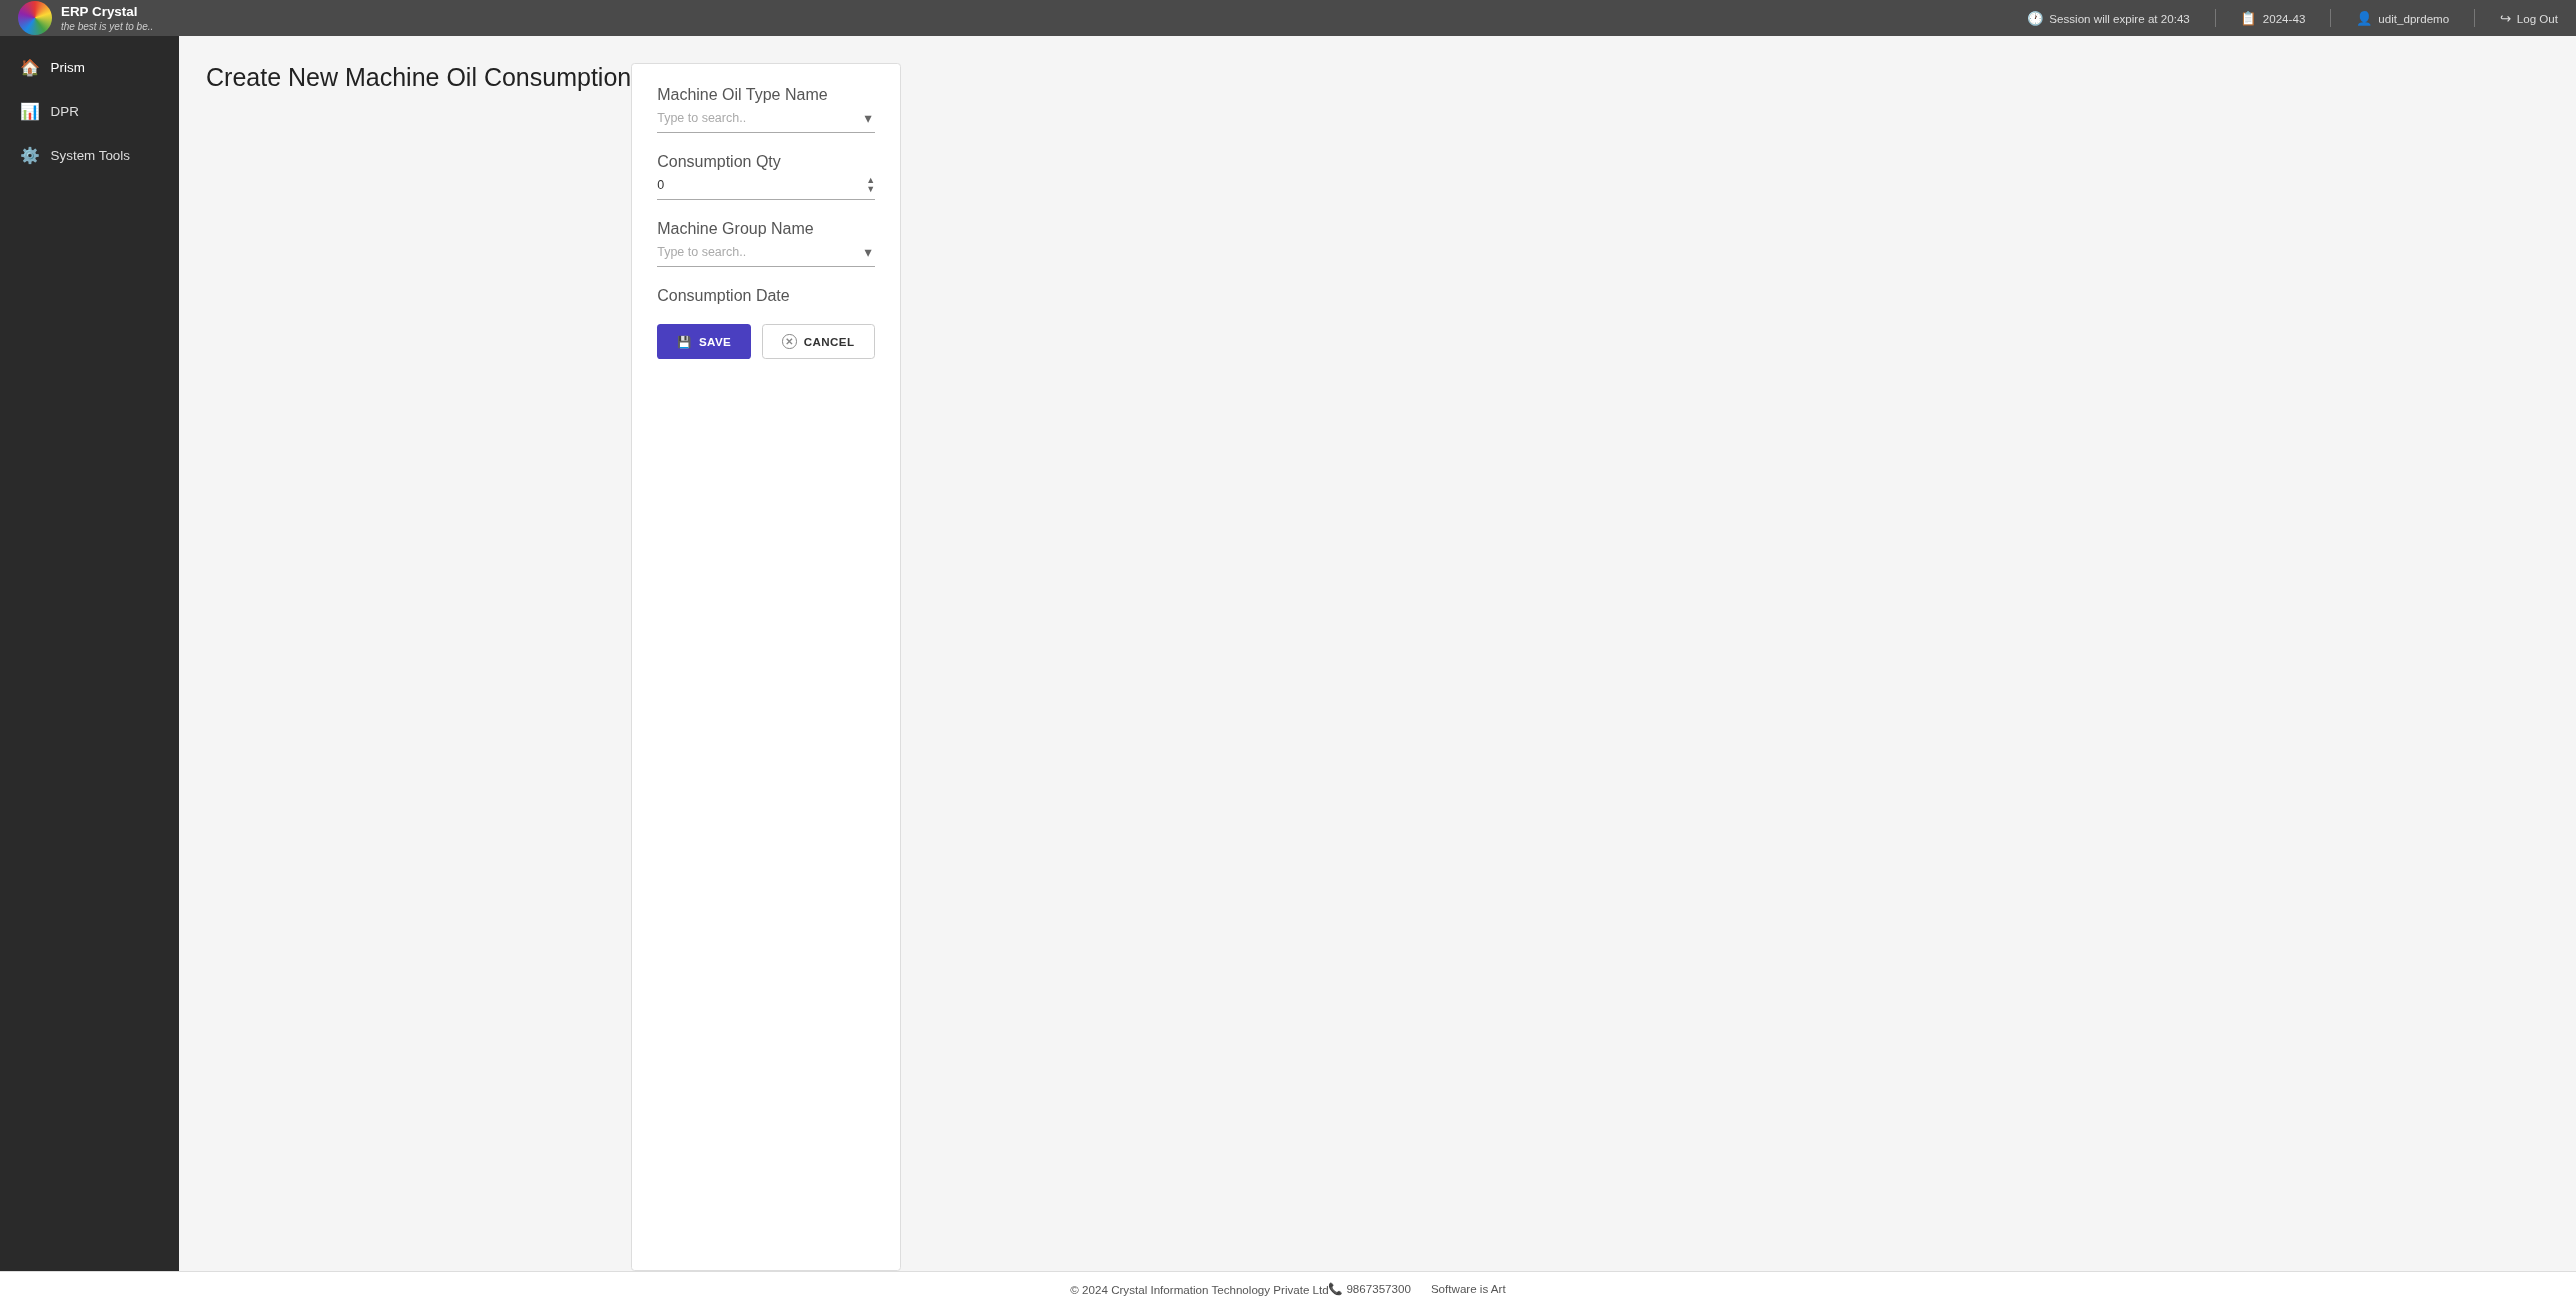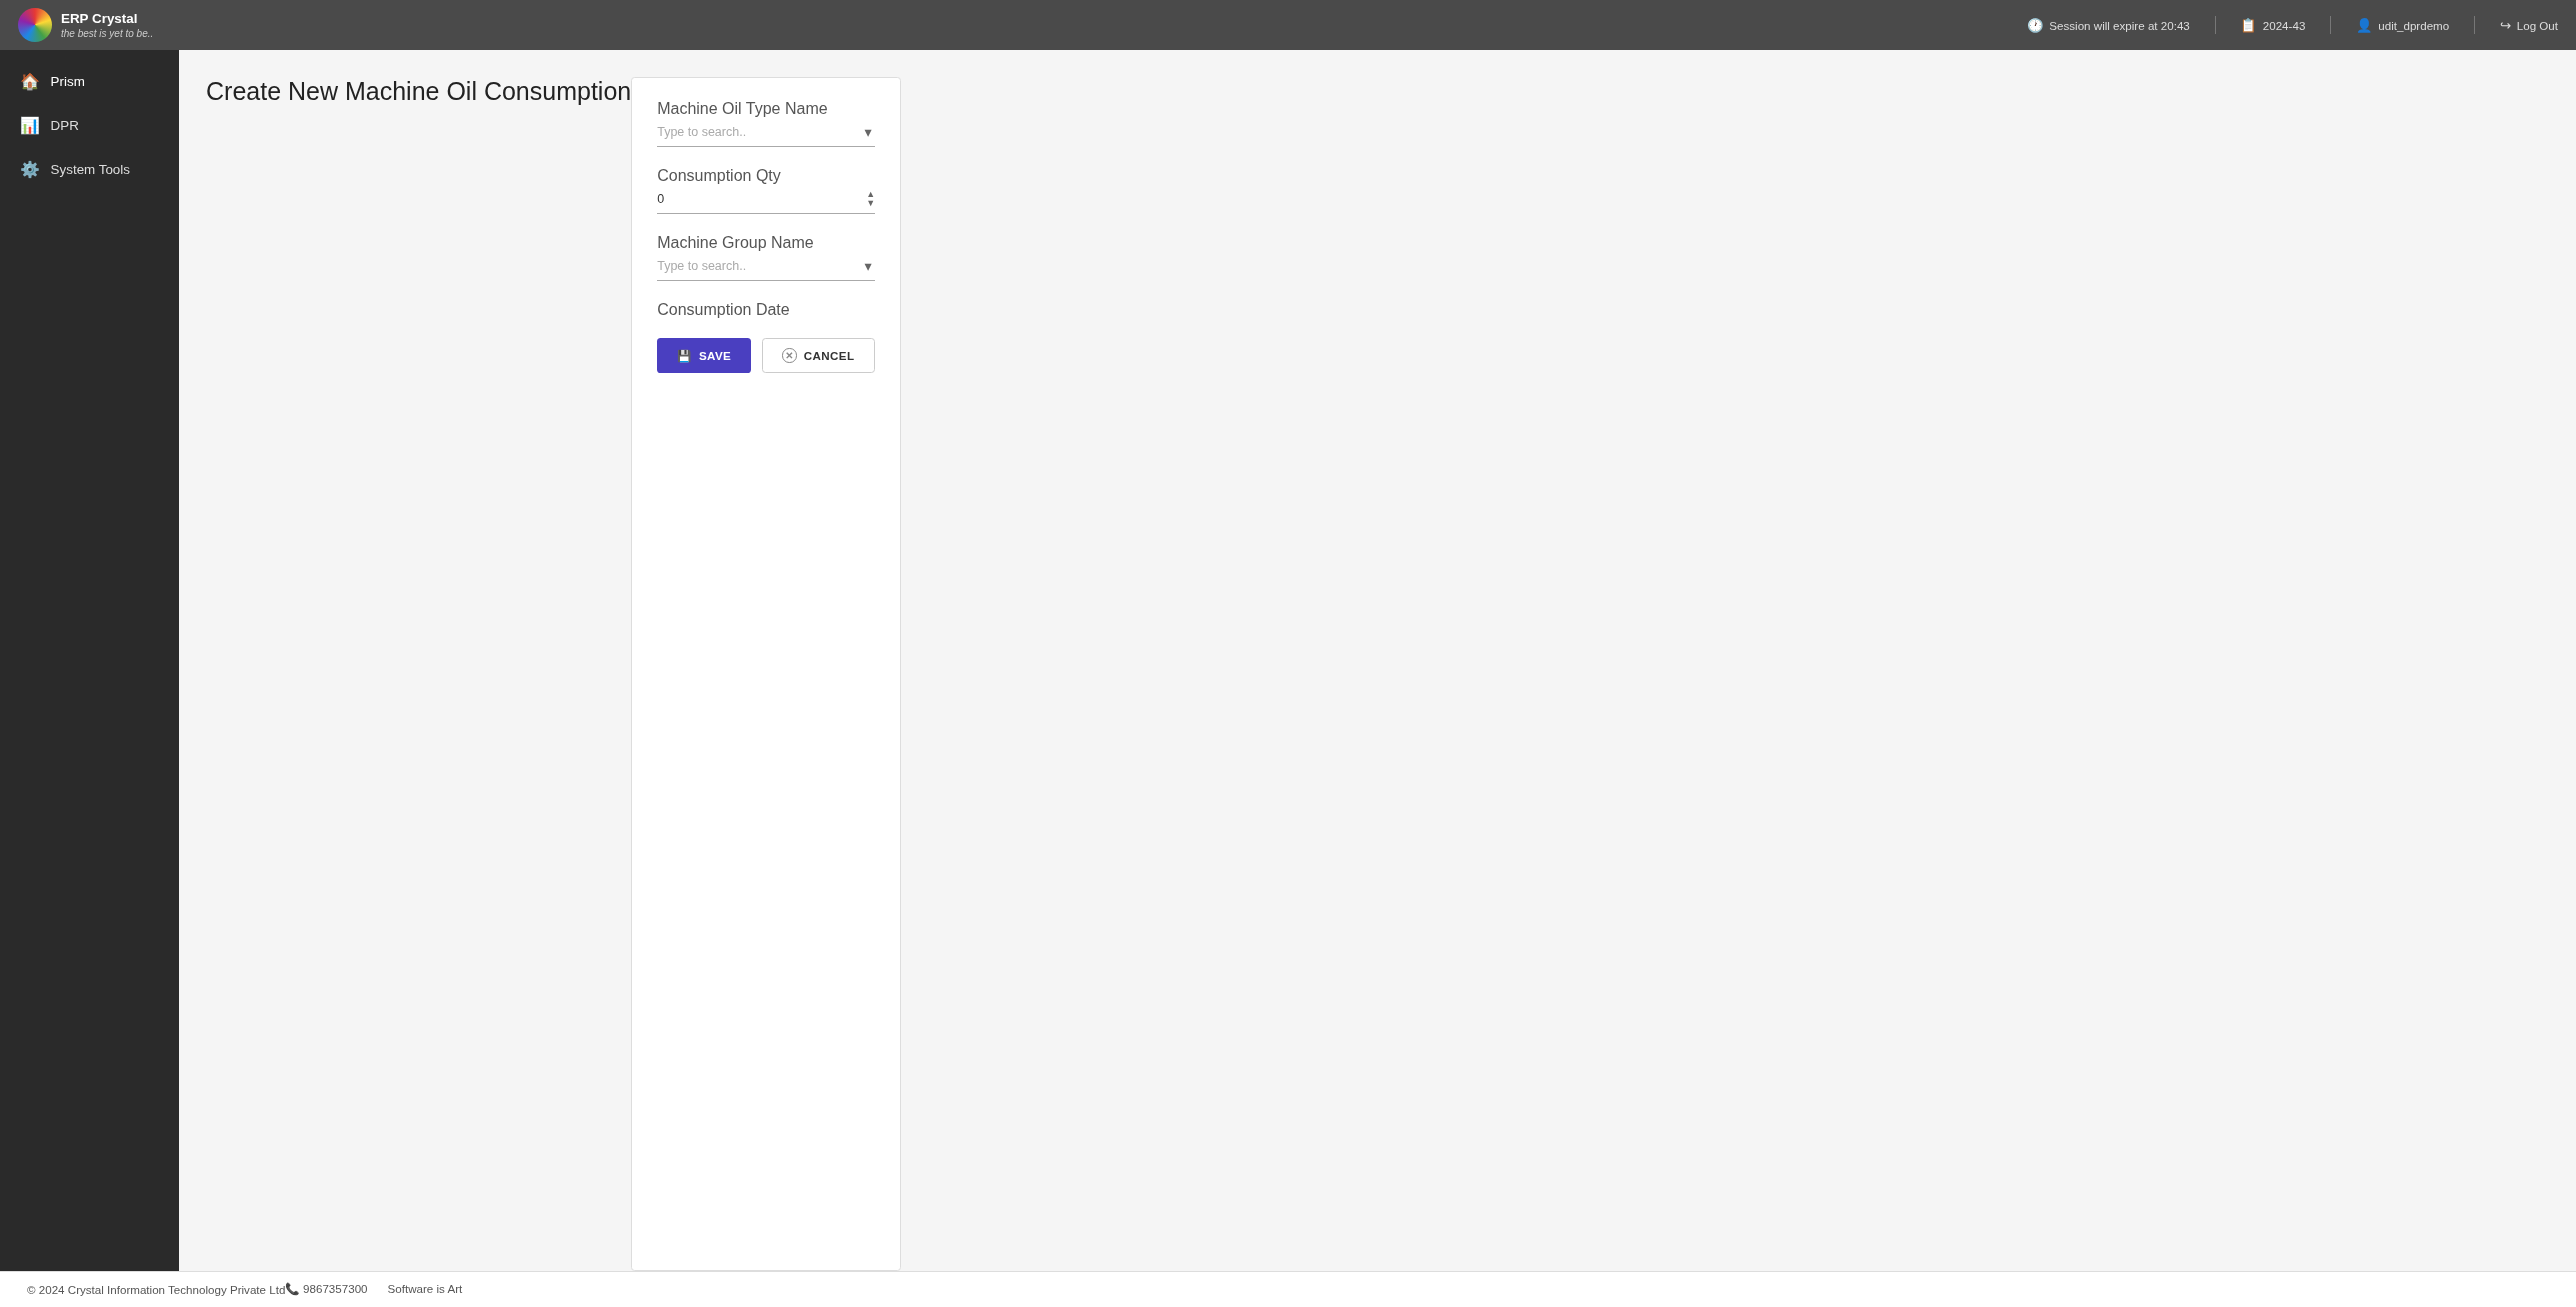--- a/index.html
+++ b/index.html
@@ -5,21 +5,21 @@
     * { box-sizing: border-box; margin: 0; padding: 0; }
     body { font-family: 'Segoe UI', Arial, sans-serif; background: #f5f5f5; display: flex; flex-direction: column; min-height: 100vh; }
 
     
     .topbar {
       background: #4a4a4a;
       color: #fff;
       display: flex;
       align-items: center;
       padding: 0 18px;
-      height: 50px;
+      height: 36px;
       flex-shrink: 0;
     }
     .topbar-logo {
       display: flex;
       align-items: center;
       gap: 9px;
       margin-right: auto;
     }
     .topbar-logo-icon {
       width: 34px;
@@ -179,21 +179,21 @@
       letter-spacing: 0.4px;
     }
 
     
     .footer {
       background: #fff;
       border-top: 0.9px solid #ddd;
       padding: 10.7px 27px;
       display: flex;
       align-items: center;
-      justify-content: flex-start;
+      justify-content: center;
       font-size: 11.6px;
       color: #555;
       margin-top: auto;
     }
     .footer-right { display: flex; gap: 20px; }
 
     
     .icon-circle-x {
       width: 14.3px; height: 14.3px;
       border-radius: 50%;

